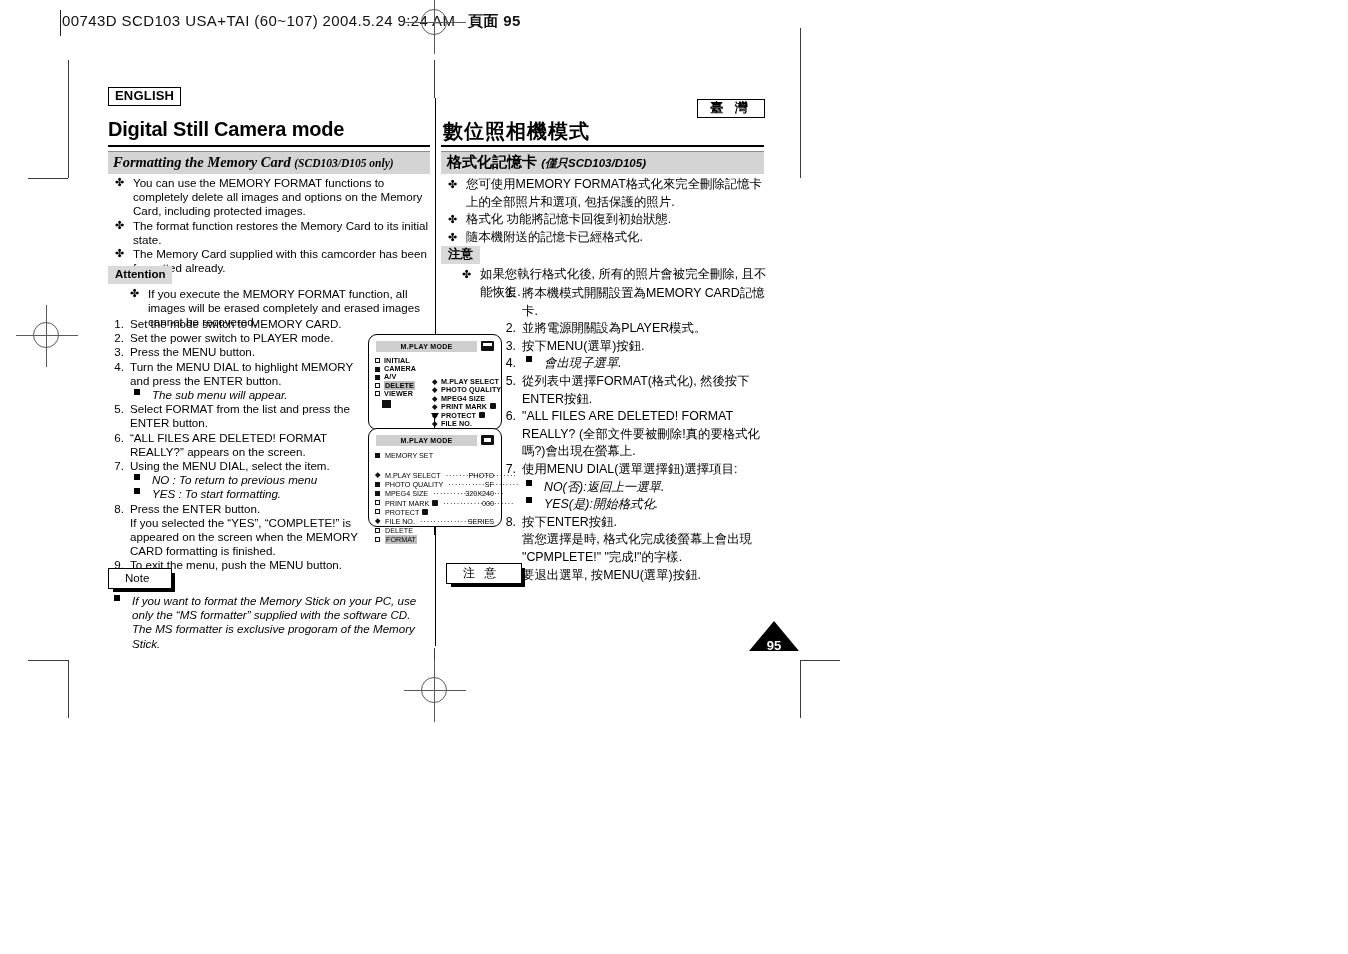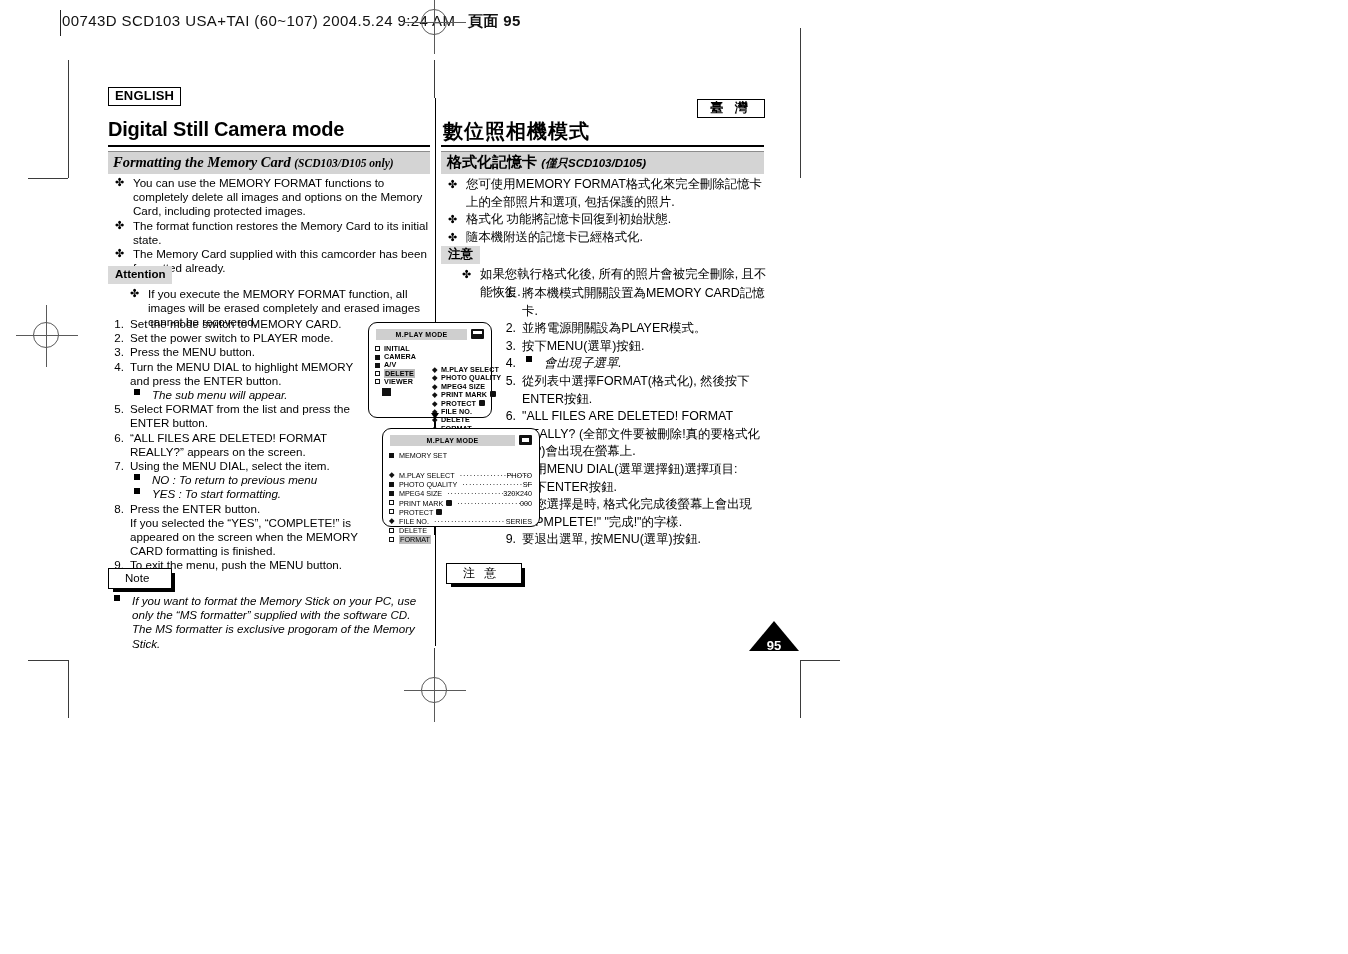--- a/index.html
+++ b/index.html
@@ -471,33 +471,36 @@
   <div class="txt zh" id="zh-steps" style="left:500px; top:285px; width:272px;">
     <ol class="num">
         <li><span class="mk">1.</span><span>將本機模式開關設置為MEMORY CARD記憶卡.</span></li>
         <li><span class="mk">2.</span><span>並將電源開關設為PLAYER模式。</span></li>
         <li><span class="mk">3.</span><span>按下MENU(選單)按鈕.</span></li>
         <li><span class="mk">4.</span><ul class="sq">
             <li><span class="mk"></span><span>會出現子選單.</span></li>
           </ul></li>
         <li><span class="mk">5.</span><span>從列表中選擇FORMAT(格式化), 然後按下 ENTER按鈕.</span></li>
         <li><span class="mk">6.</span><span>"ALL FILES ARE DELETED! FORMAT REALLY? (全部文件要被刪除!真的要格式化嗎?)會出現在螢幕上.</span></li>
-        <li><span class="mk">7.</span><span>使用MENU DIAL(選單選擇鈕)選擇項目:</span></li>
+        <li><span class="mk">7.</span><span>使用MENU DIAL(選單選擇鈕)選擇項目:</span><ul class="sq">
+            <li><span class="mk"></span><span>NO(否):返回上一選單.</span></li>
+            <li><span class="mk"></span><span>YES(是):開始格式化.</span></li>
+          </ul></li>
         <li><span class="mk">8.</span><span>按下ENTER按鈕.<br>當您選擇是時, 格式化完成後螢幕上會出現 "CPMPLETE!" "完成!"的字樣.</span></li>
         <li><span class="mk">9.</span><span>要退出選單, 按MENU(選單)按鈕.</span></li>
       </ol>
   </div>
 
   <div class="notebox" style="left:446px; top:563px; letter-spacing:3px; font-size:12px;">
     <span>注 意</span>
     <span class="shadow"></span>
     <span class="shadow2"></span>
   </div>
 
-  <div class="lcd" id="lcd-top" style="left:368px; top:322px; width:124px; height:96px;">
+  <div class="lcd" id="lcd-top" style="left:368px; top:334px; width:134px; height:96px;">
     <div class="lcd-head">M.PLAY MODE</div>
     <div class="lcd-card-icon"></div>
     <div class="lcd-col-left" id="lcd-top-left">
         <div class="lcd-row"><span class="ic open"></span><span class="lbl">INITIAL</span></div>
         <div class="lcd-row"><span class="ic"></span><span class="lbl">CAMERA</span></div>
         <div class="lcd-row"><span class="ic"></span><span class="lbl">A/V</span></div>
         <div class="lcd-row hl"><span class="ic open"></span><span class="lbl">DELETE</span></div>
         <div class="lcd-row"><span class="ic open"></span><span class="lbl">VIEWER</span></div>
       </div>
     <div class="lcd-cursor" style="left:13px; top:65px;"></div>
@@ -509,21 +512,21 @@
         <div class="lcd-row"><span class="ic diamond"></span><span class="lbl">PROTECT</span><span style="display: inline-block; width: 6px; height: 6px; background: rgb(17, 17, 17); margin-left: 3px; border-radius: 1px;"></span></div>
         <div class="lcd-row"><span class="ic diamond"></span><span class="lbl">FILE NO.</span></div>
         <div class="lcd-row"><span class="ic diamond"></span><span class="lbl">DELETE</span></div>
         <div class="lcd-row"><span class="ic diamond"></span><span class="lbl">FORMAT</span></div>
       </div>
   </div>
 
   <div class="connector" style="left:434px; top:418px; height:20px;"></div>
   <div class="conn-arrow" style="left:431px; top:413px;"></div>
 
-  <div class="lcd" id="lcd-bottom" style="left:382px; top:428px; width:158px; height:99px;">
+  <div class="lcd" id="lcd-bottom" style="left:368px; top:428px; width:134px; height:99px;">
     <div class="lcd-head">M.PLAY MODE</div>
     <div class="lcd-tape-icon"></div>
     <div class="lcd-line" style="position:absolute; left:6px; top:22px;">
       <span class="ic"></span>
       <span>MEMORY SET</span>
     </div>
     <div id="lcd-bottom-rows" style="position:absolute; left:6px; top:42px; right:5px;">
         <div class="lcd-line" style="position: relative;"><span class="ic diamond"></span><span>M.PLAY SELECT</span><span style="letter-spacing: 1px; margin: 0px 2px;"> ·····················</span><span class="val">PHOTO</span></div>
         <div class="lcd-line" style="position: relative;"><span class="ic"></span><span>PHOTO QUALITY</span><span style="letter-spacing: 1px; margin: 0px 2px;"> ·····················</span><span class="val">SF</span></div>
         <div class="lcd-line" style="position: relative;"><span class="ic"></span><span>MPEG4 SIZE</span><span style="letter-spacing: 1px; margin: 0px 2px;"> ·····················</span><span class="val">320X240</span></div>

